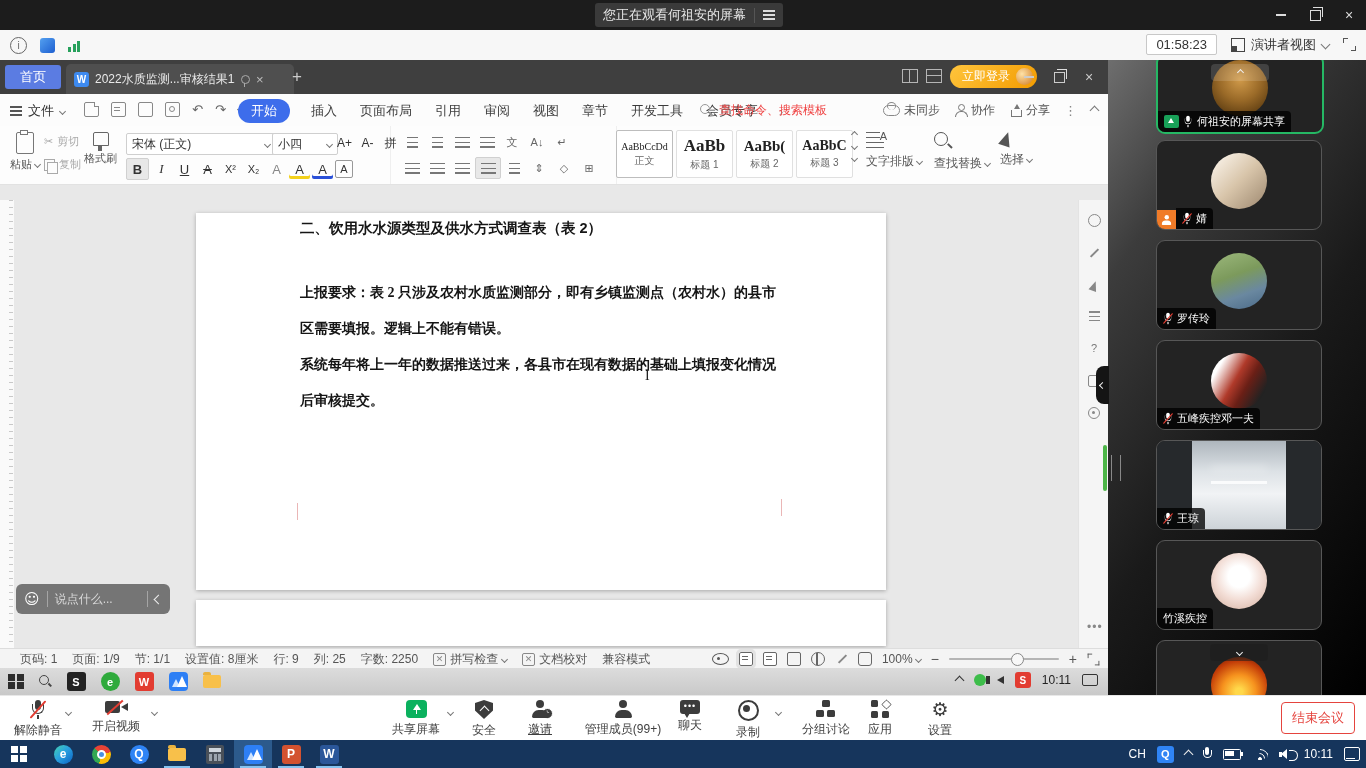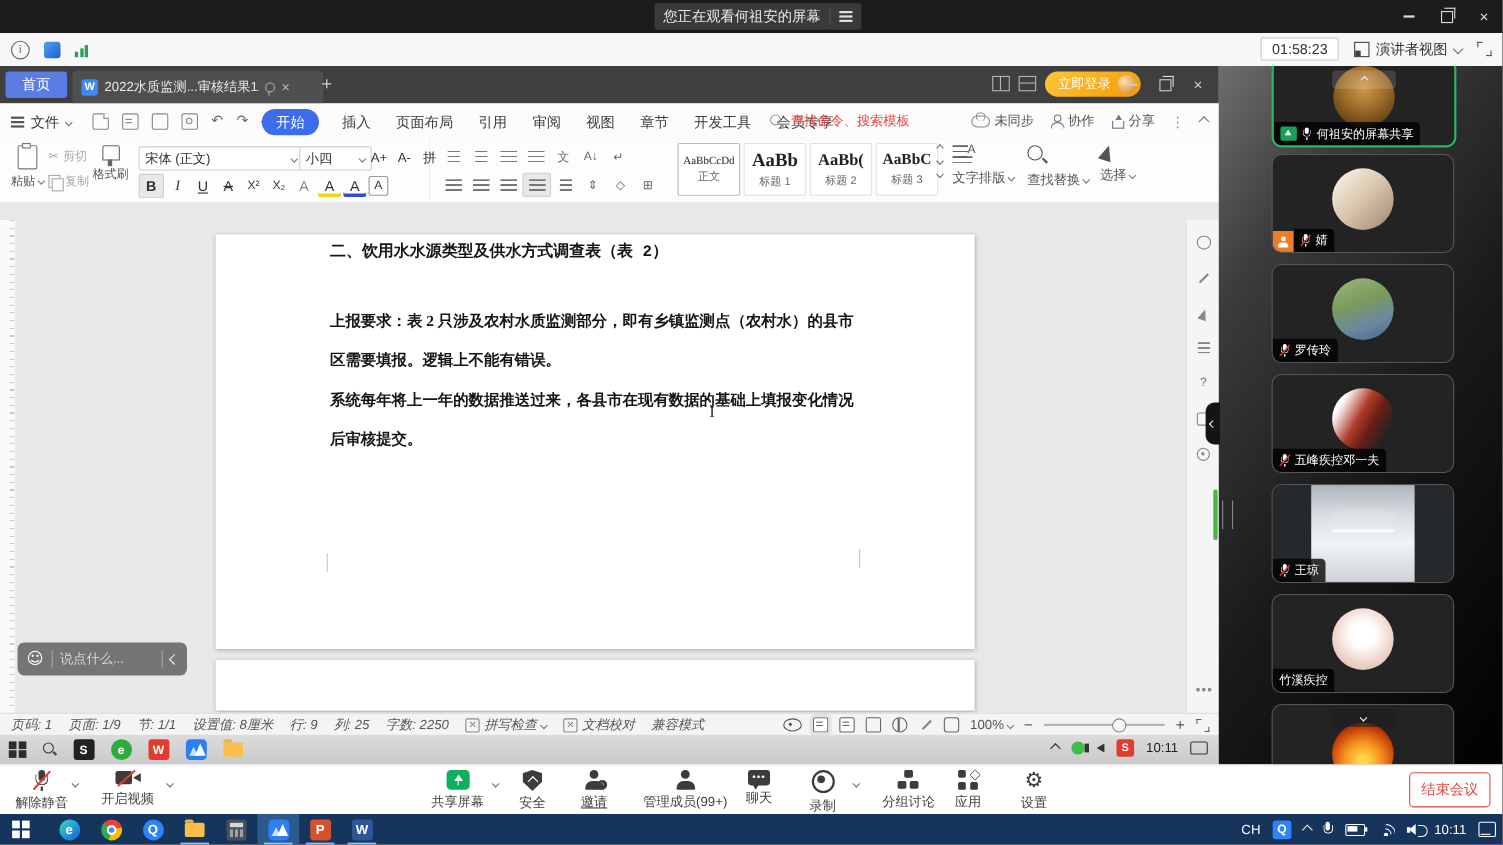--- a/index.html
+++ b/index.html
@@ -150,21 +150,21 @@
 
   .hruler{position:absolute;left:14px;top:126px;width:1064px;height:14px;background:#fafafa;border-bottom:1px solid #e3e3e3;
     overflow:hidden;}
   .rulnum{position:absolute;left:170px;top:2px;font-size:8px;color:#999;white-space:nowrap;word-spacing:16px;}
   .rultick{position:absolute;left:0;top:9px;width:100%;height:4px;background:repeating-linear-gradient(to right,#c8c8c8 0 1px,transparent 1px 7px);}
   .vruler{position:absolute;left:0;top:140px;width:14px;height:448px;background:#fafafa;border-right:1px solid #e3e3e3;}
   .vtick{position:absolute;left:9px;top:0;width:4px;height:100%;background:repeating-linear-gradient(to bottom,#c8c8c8 0 1px,transparent 1px 7px);}
 
   .canvas{position:absolute;left:14px;top:140px;width:1064px;height:448px;background:#e8e8e8;overflow:hidden;}
   .page{position:absolute;left:182px;width:690px;background:#fff;box-shadow:0 1px 4px rgba(0,0,0,.28);}
-  .doc-title-line{position:absolute;left:104px;top:6px;font-family:Liberation Mono, monospace;
+  .doc-title-line{position:absolute;left:104px;top:6px;font-family:Liberation Sans, sans-serif;
     font-weight:700;font-size:14.5px;color:#151515;white-space:nowrap;}
   .doc-lines{position:absolute;left:104px;top:62px;width:486px;font-family:"Liberation Serif","DejaVu Serif",serif;
     font-weight:700;font-size:14px;color:#151515;}
   .doc-lines div{height:36px;line-height:36px;white-space:nowrap;}
   .cropmark{position:absolute;width:1px;height:17px;background:#eab6b6;}
   .ibeam{position:absolute;font-family:"Liberation Serif",serif;font-size:14px;color:#222;}
 
   .sidestrip{position:absolute;left:1078px;top:140px;width:30px;height:448px;background:#f5f5f5;border-left:1px solid #e3e3e3;}
   .sic{width:14px;height:14px;margin:0 auto;color:#777;display:flex;align-items:center;justify-content:center;font-size:11px;}
   .sic.circ{border:1.5px solid #888;border-radius:50%;width:11px;height:11px;}
@@ -174,21 +174,21 @@
   .sic.sq{border:1.5px solid #888;border-radius:2px;width:10px;height:10px;}
   .sic.bars{width:11px;height:10px;background:repeating-linear-gradient(to bottom,#888 0 1.5px,transparent 1.5px 4.5px);}
   .sic.targ{border:1.5px solid #888;border-radius:50%;width:10px;height:10px;position:relative;}
   .sic.targ::after{content:'';position:absolute;left:3px;top:3px;width:3px;height:3px;background:#888;border-radius:50%;}
   .greenbar{position:absolute;right:2px;top:245px;width:4px;height:46px;background:#4db648;border-radius:2px;}
   .collapse-handle{position:absolute;left:1096px;top:366px;width:13px;height:38px;background:#141414;border-radius:8px 0 0 8px;
     display:flex;align-items:center;justify-content:center;z-index:30;}
 
   .statusbar{position:absolute;left:0;top:588px;width:1108px;height:20px;background:#f4f4f4;border-top:1px solid #ddd;
     display:flex;align-items:center;font-size:12px;color:#555;}
-  .statusbar .lft{display:flex;align-items:center;gap:15px;padding-left:10px;font-style:italic;}
+  .statusbar .lft{display:flex;align-items:center;gap:15px;padding-left:20px;}
   .cbx{width:11px;height:11px;border:1.4px solid #888;border-radius:2px;font-size:9px;color:#888;display:inline-flex;align-items:center;justify-content:center;}
   .statusbar .rgt{position:absolute;right:8px;display:flex;align-items:center;gap:10px;}
   .eye{width:15px;height:10px;border:1.4px solid #555;border-radius:50%;position:relative;}
   .eye::after{content:'';position:absolute;left:4.5px;top:2.5px;width:3px;height:3px;background:#555;border-radius:50%;}
   .vico{width:12px;height:12px;border:1.4px solid #666;border-radius:2px;}
   .vico.pg{background:#fff;position:relative;}
   .vico.pg::after{content:'';position:absolute;left:2px;top:3px;width:6px;height:1.2px;background:#666;box-shadow:0 3px 0 #666;}
   .vico.selv{outline:3px solid #e2e2e2;}
   .vico.glb{border-radius:50%;position:relative;}
   .vico.glb::after{content:'';position:absolute;left:4.5px;top:0;width:1.2px;height:100%;background:#666;}

